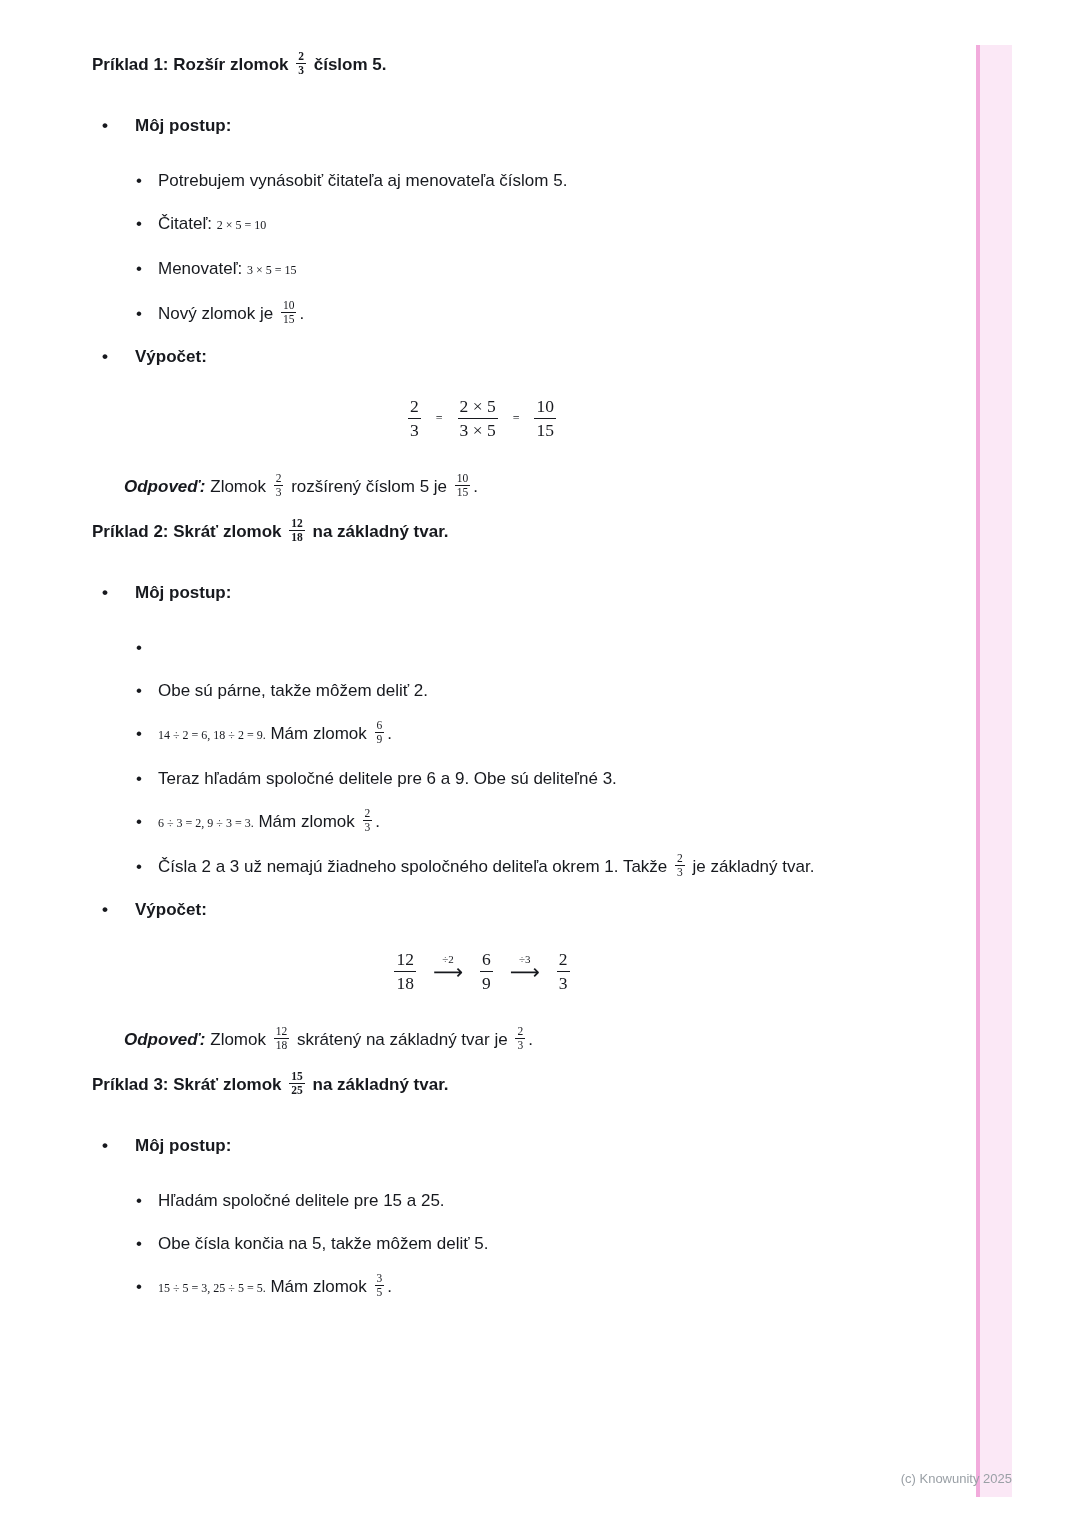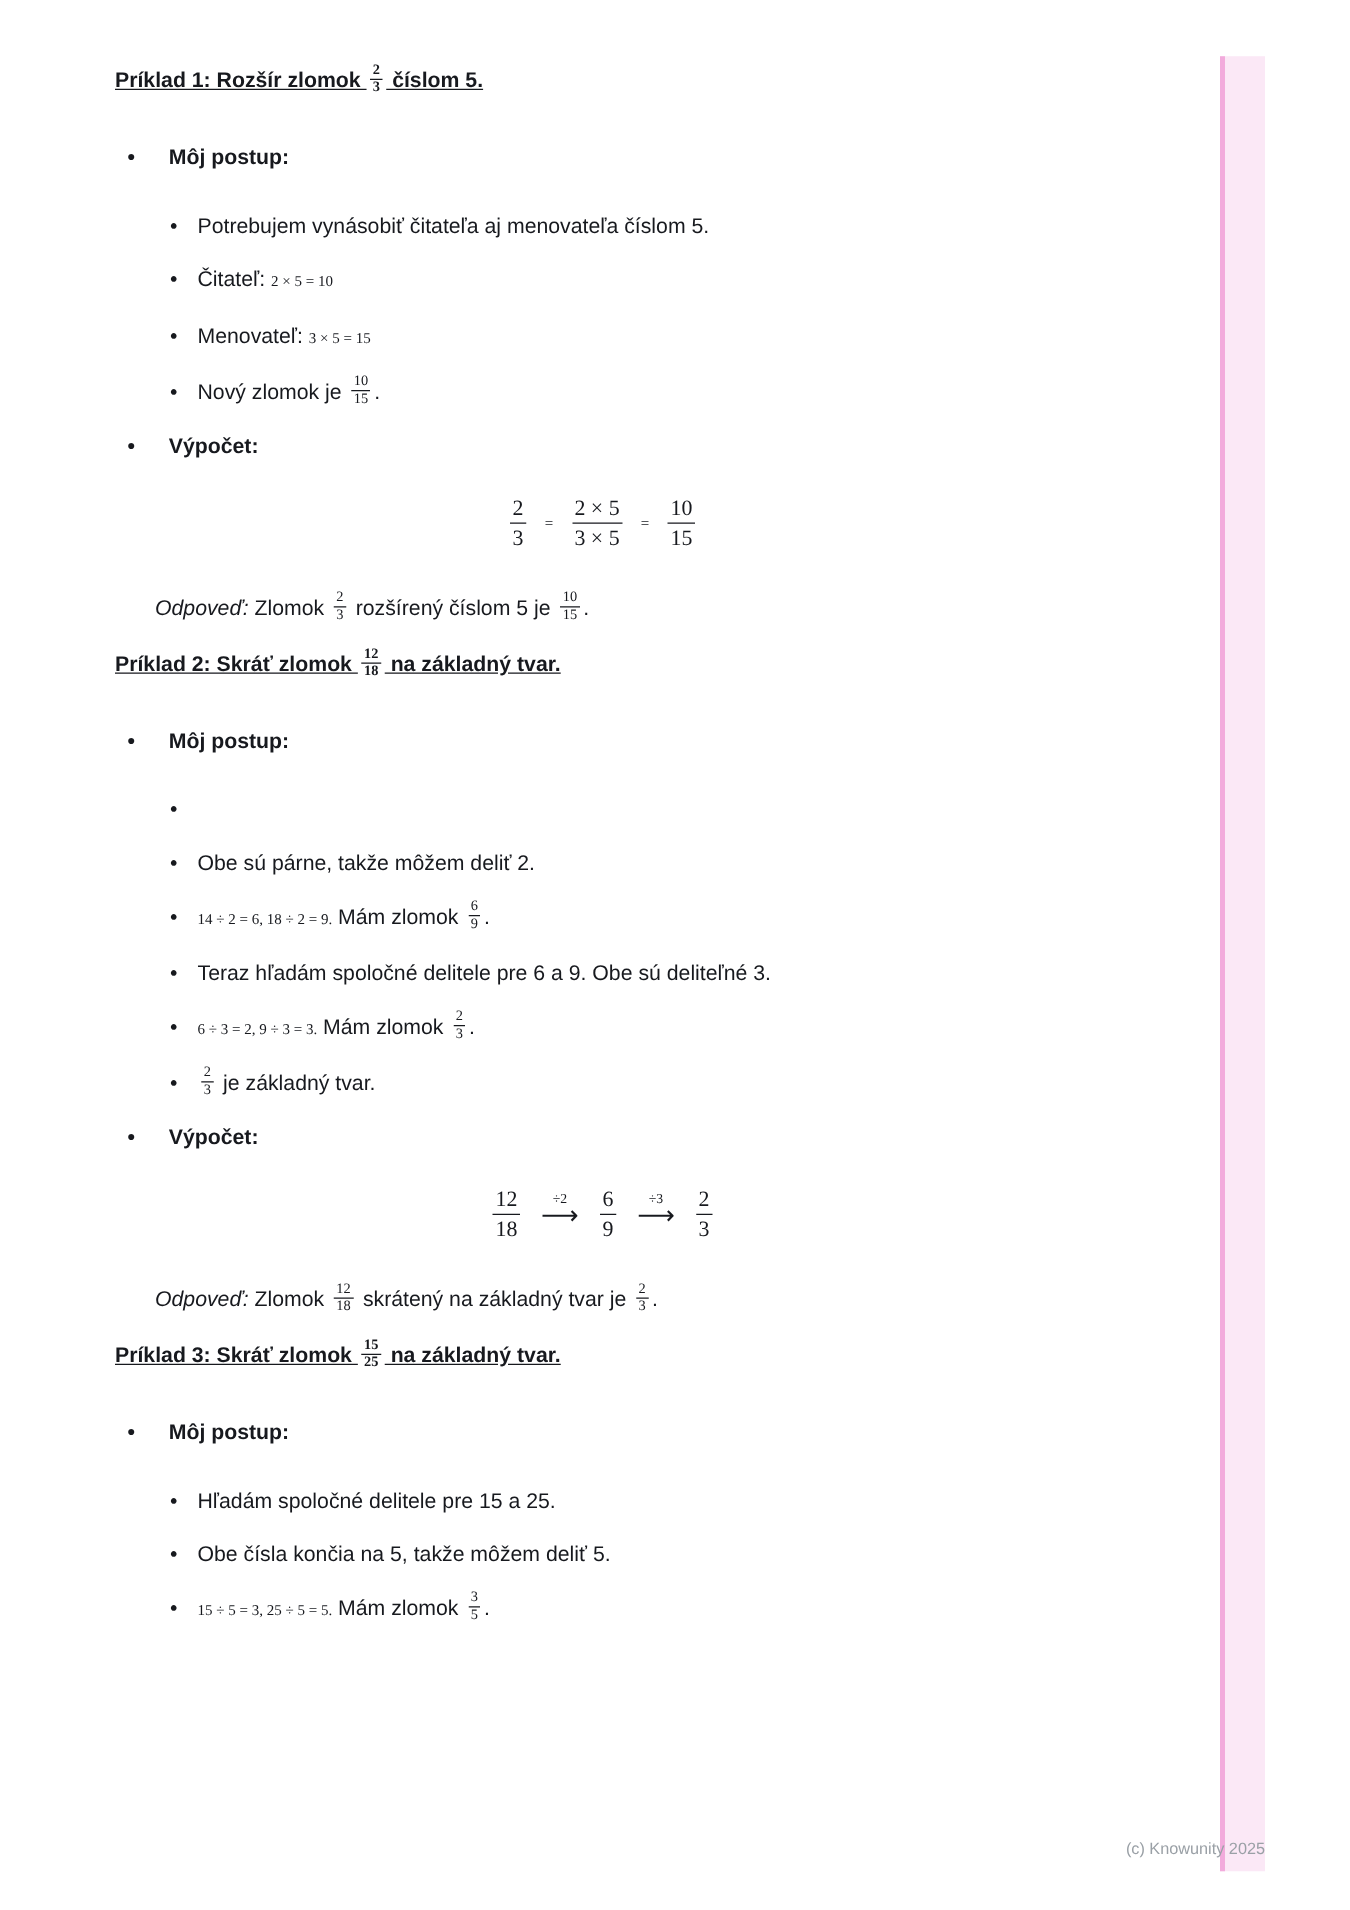--- a/index.html
+++ b/index.html
@@ -31,21 +31,20 @@
     left: 92px;
     top: 52px;
     width: 840px;
     z-index: 2;
   }
   .heading {
     font-size: 17px;
     font-weight: 700;
     line-height: 24px;
     margin: 16px 0 30px;
-    text-decoration: underline;
   }
   .heading:first-child { margin-top: 0; }
   .li {
     display: flex;
     align-items: flex-start;
     margin: 0 0 10px;
     font-size: 17px;
     line-height: 33px;
   }
   .li.l1 {
@@ -54,21 +53,21 @@
     font-weight: 700;
   }
   .li.l2 { padding-left: 44px; }
   .li .marker {
     flex: 0 0 22px;
     width: 22px;
     font-size: 17px;
   }
   .li .li-content { max-width: 665px; }
   .seg-bold { font-weight: 700; margin-left: 11px; }
-  .seg-italic { font-style: italic; }
+  .seg-italic { font-style: italic; font-weight: bold; }
   .seg-math {
     font-family: "Liberation Serif", serif;
     font-size: 12px;
   }
   .frac {
     display: inline-flex;
     flex-direction: column;
     align-items: center;
     vertical-align: middle;
     font-family: "Liberation Serif", serif;
@@ -215,21 +214,21 @@
       </div>
       <div class="li l2">
         <span class="marker">•</span>
         <div class="li-content"><span class="seg-math">6 ÷ 3 = 2, 9 ÷ 3 = 3.</span><span class="seg-text"> Mám zlomok </span><span class="frac">
             <span class="num">2</span>
             <span class="den">3</span>
           </span><span class="seg-text">.</span></div>
       </div>
       <div class="li l2">
         <span class="marker">•</span>
-        <div class="li-content"><span class="frac">
+        <div class="li-content"><span class="seg-text">Čísla 2 a 3 už nemajú žiadneho spoločného deliteľa okrem 1. Takže </span><span class="frac">
             <span class="num">2</span>
             <span class="den">3</span>
           </span><span class="seg-text"> je základný tvar.</span></div>
       </div>
       <div class="li l1">
         <span class="marker">•</span>
         <div class="li-content"><span class="seg-bold">Výpočet:</span></div>
       </div>
       <div class="equation">
         <span class="eq-row">

